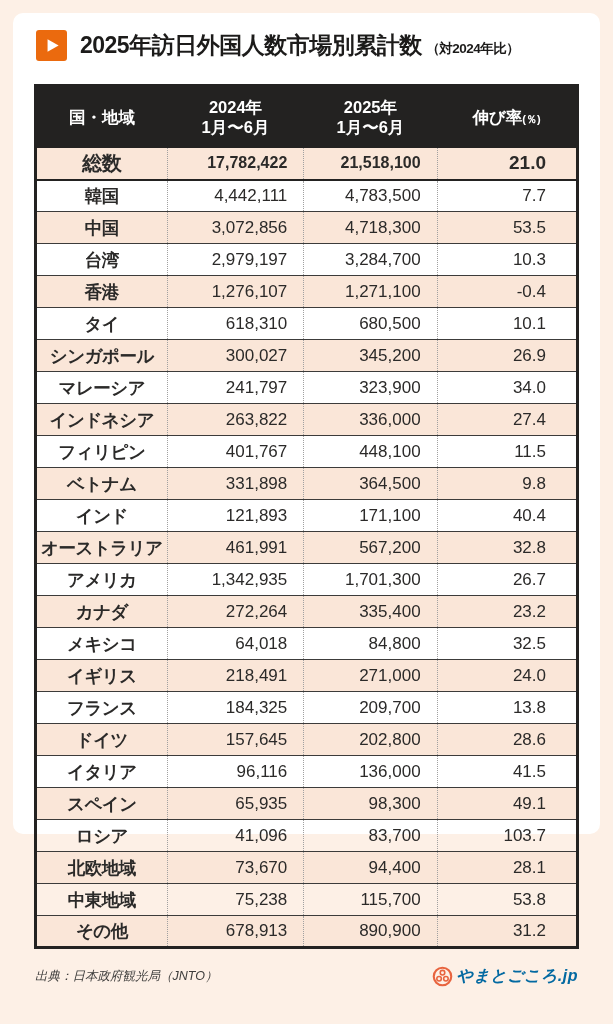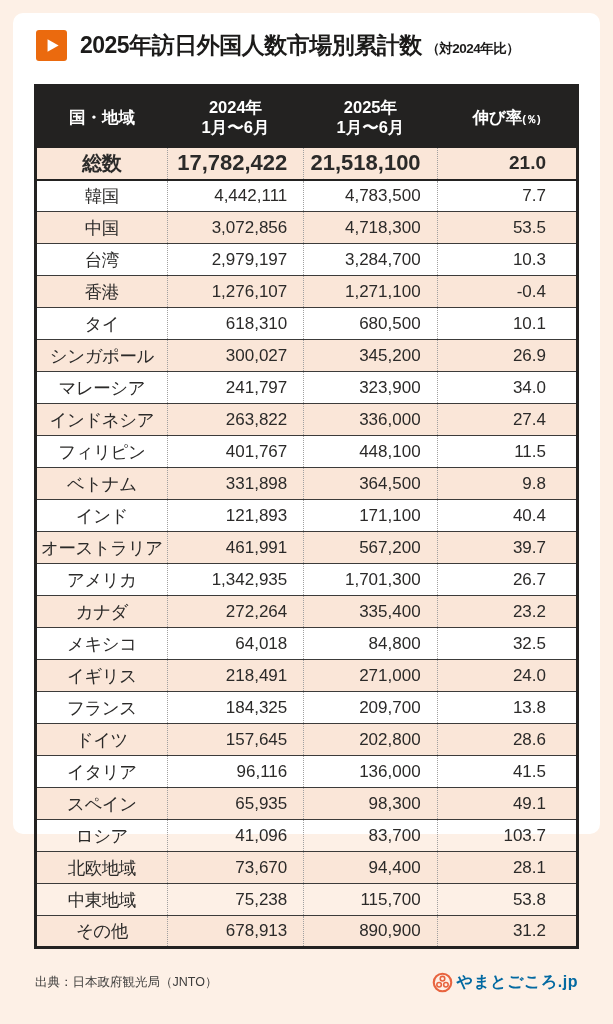--- a/index.html
+++ b/index.html
@@ -68,31 +68,32 @@
     height:32px;
     font-size:17px;
     color:#2b2a29;
     vertical-align:middle;
   }
   tbody tr:nth-child(odd) { background:#fae6d8; }
   tbody tr+tr td { border-top:1.5px solid #3c3b3a; }
   tbody td + td { border-left:1px dotted #a0a0a0; }
   tbody tr.total td { border-bottom:2.5px solid #232221; font-weight:bold; }
   tbody tr.total .c-label { font-size:20px; }
-  tbody tr.total .c-num  { font-size:22px; }
+  tbody tr.total .c-num  { font-size:16px; }
   tbody tr.total .c-pct  { font-size:19px; }
-  .c-label { text-align:center; font-weight:normal; font-size:17.5px; letter-spacing:-0.5px; }
+  .c-label { text-align:center; font-weight:bold; font-size:17.5px; letter-spacing:-0.5px; }
   .c-num   { text-align:right; padding-right:16px; }
   .c-pct   { text-align:right; padding-right:30px; }
   .footer {
-    margin-top:23px;
+    margin-top:17px;
     display:flex;
     align-items:center;
     justify-content:space-between;
     padding:0 1px;
+    font-style:italic;
   }
   .source { font-size:12.5px; color:#3d3c3b; letter-spacing:0; }
   .brand { display:flex; align-items:center; gap:4px; }
   .brand-text { font-size:16px; font-weight:bold; color:#0369a1; letter-spacing:0.5px; }
 </style>
 </head>
 <body>
 
 <div class="card">
 
@@ -203,21 +204,21 @@
         <tr>
           <td class="c-label">インド</td>
           <td class="c-num">121,893</td>
           <td class="c-num">171,100</td>
           <td class="c-pct">40.4</td>
         </tr>
         <tr>
           <td class="c-label">オーストラリア</td>
           <td class="c-num">461,991</td>
           <td class="c-num">567,200</td>
-          <td class="c-pct">39.7</td>
+          <td class="c-pct">32.8</td>
         </tr>
         <tr>
           <td class="c-label">アメリカ</td>
           <td class="c-num">1,342,935</td>
           <td class="c-num">1,701,300</td>
           <td class="c-pct">26.7</td>
         </tr>
         <tr>
           <td class="c-label">カナダ</td>
           <td class="c-num">272,264</td>

